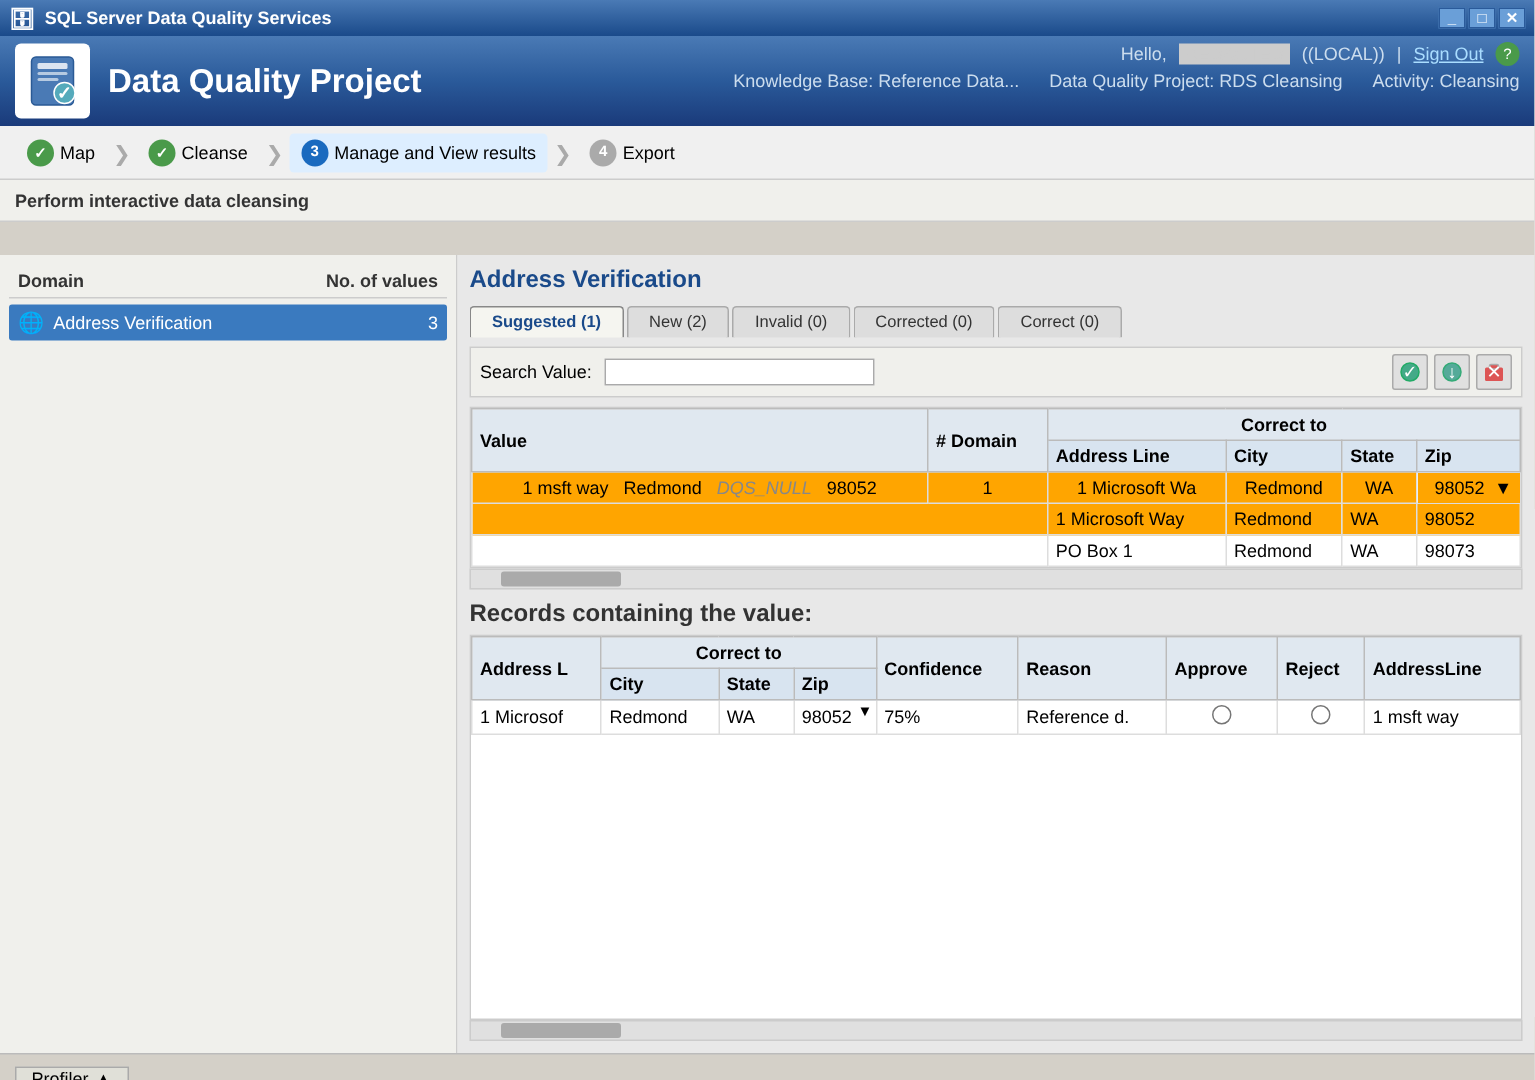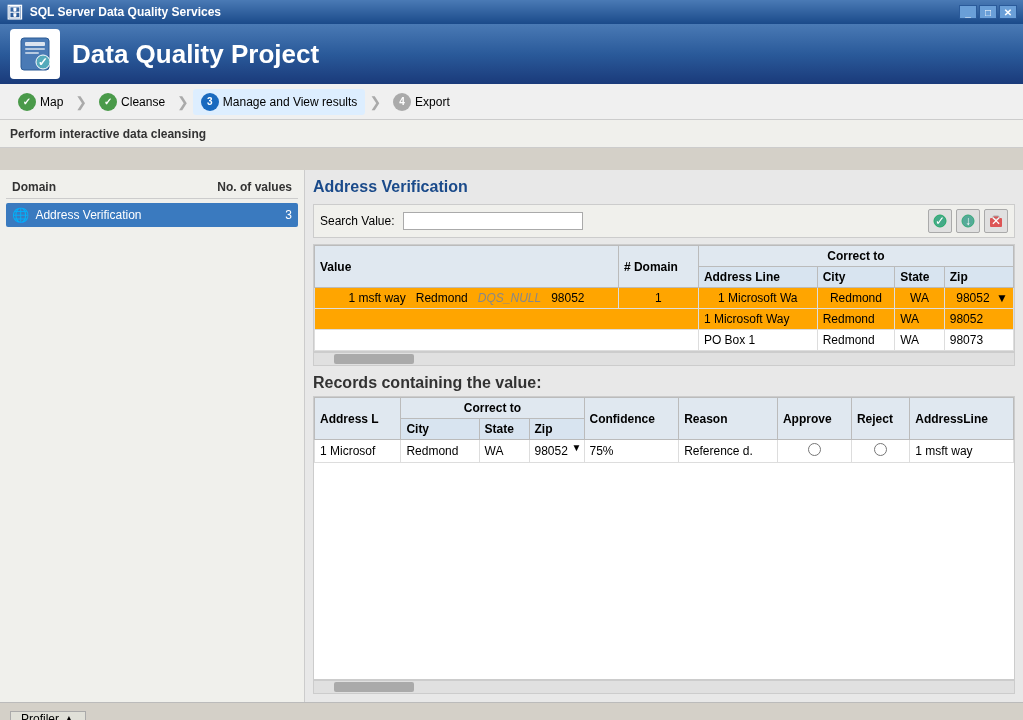--- a/index.html
+++ b/index.html
@@ -33,21 +33,21 @@
       padding: 0 10px;
       position: relative;
     }
     #app-logo {
       background: white;
       border-radius: 4px;
       width: 50px; height: 50px;
       display: flex; align-items: center; justify-content: center;
       margin-right: 12px;
     }
-    #app-title { color: white; font-size: 26px; font-weight: bold; }
+    #app-title { color: white; font-size: 22px; font-weight: bold; }
     #app-info {
       position: absolute; right: 10px; top: 50%;
       transform: translateY(-50%);
       color: #cde; font-size: 11px;
       display: flex; flex-direction: column; align-items: flex-end; gap: 2px;
     }
     #app-info .breadcrumb { display: flex; gap: 20px; }
     #user-bar {
       position: absolute; right: 10px; top: 4px;
       color: #cde; font-size: 11px;
@@ -235,20 +235,35 @@
     <svg width="36" height="36" viewBox="0 0 36 36">
       <rect x="4" y="2" width="28" height="32" rx="3" fill="#4a7ab5" stroke="#2a5a95" stroke-width="1"></rect>
       <rect x="8" y="6" width="20" height="4" rx="1" fill="white" opacity="0.8"></rect>
       <rect x="8" y="12" width="20" height="2" rx="1" fill="white" opacity="0.6"></rect>
       <rect x="8" y="16" width="14" height="2" rx="1" fill="white" opacity="0.6"></rect>
       <circle cx="26" cy="26" r="7" fill="#5ab" stroke="white" stroke-width="1"></circle>
       <text x="26" y="30" text-anchor="middle" fill="white" font-size="10" font-weight="bold">✓</text>
     </svg>
   </div>
   <div id="app-title">Data Quality Project</div>
+  <div id="user-bar">
+    <span>Hello,</span>
+    <span style="background:#ccc;color:#ccc;padding:0 4px;">REDACTED</span>
+    <span>((LOCAL))</span>
+    <span>|</span>
+    <a>Sign Out</a>
+    <span style="background:#4a9a4a;border-radius:50%;width:16px;height:16px;display:inline-flex;align-items:center;justify-content:center;color:white;font-size:10px;">?</span>
+  </div>
+  <div id="app-info">
+    <div class="breadcrumb">
+      <span>Knowledge Base: Reference Data...</span>
+      <span>Data Quality Project: RDS Cleansing</span>
+      <span>Activity: Cleansing</span>
+    </div>
+  </div>
 </div>
 
 <div id="steps-bar">
   <div class="step done">
     <div class="step-circle">✓</div>
     <span>Map</span>
   </div>
   <span class="step-arrow">❯</span>
   <div class="step done">
     <div class="step-circle">✓</div>
@@ -280,20 +295,27 @@
     <div class="sidebar-item selected">
       <span class="domain-icon">🌐</span>
       <span>Address Verification</span>
       <span style="margin-left:auto">3</span>
     </div>
   </div>
 
   <div id="right-panel">
     <div id="panel-title">Address Verification</div>
 
+    <div id="tabs">
+      <div class="tab active">Suggested (1)</div>
+      <div class="tab">New (2)</div>
+      <div class="tab">Invalid (0)</div>
+      <div class="tab">Corrected (0)</div>
+      <div class="tab">Correct (0)</div>
+    </div>
 
     <div id="search-bar">
       <span>Search Value:</span>
       <input type="text" style="border: 1px solid rgb(170, 170, 170); padding: 2px 4px; width: 180px; font-size: 11px;">
       <div style="margin-left:auto;display:flex;gap:4px;">
         <div class="icon-btn" title="Approve">
           <svg width="16" height="16" viewBox="0 0 16 16">
               <circle cx="8" cy="8" r="6" fill="#4a8" stroke="#2a6"></circle>
               <text x="8" y="12" text-anchor="middle" fill="white" font-size="10">✓</text>
             </svg>

